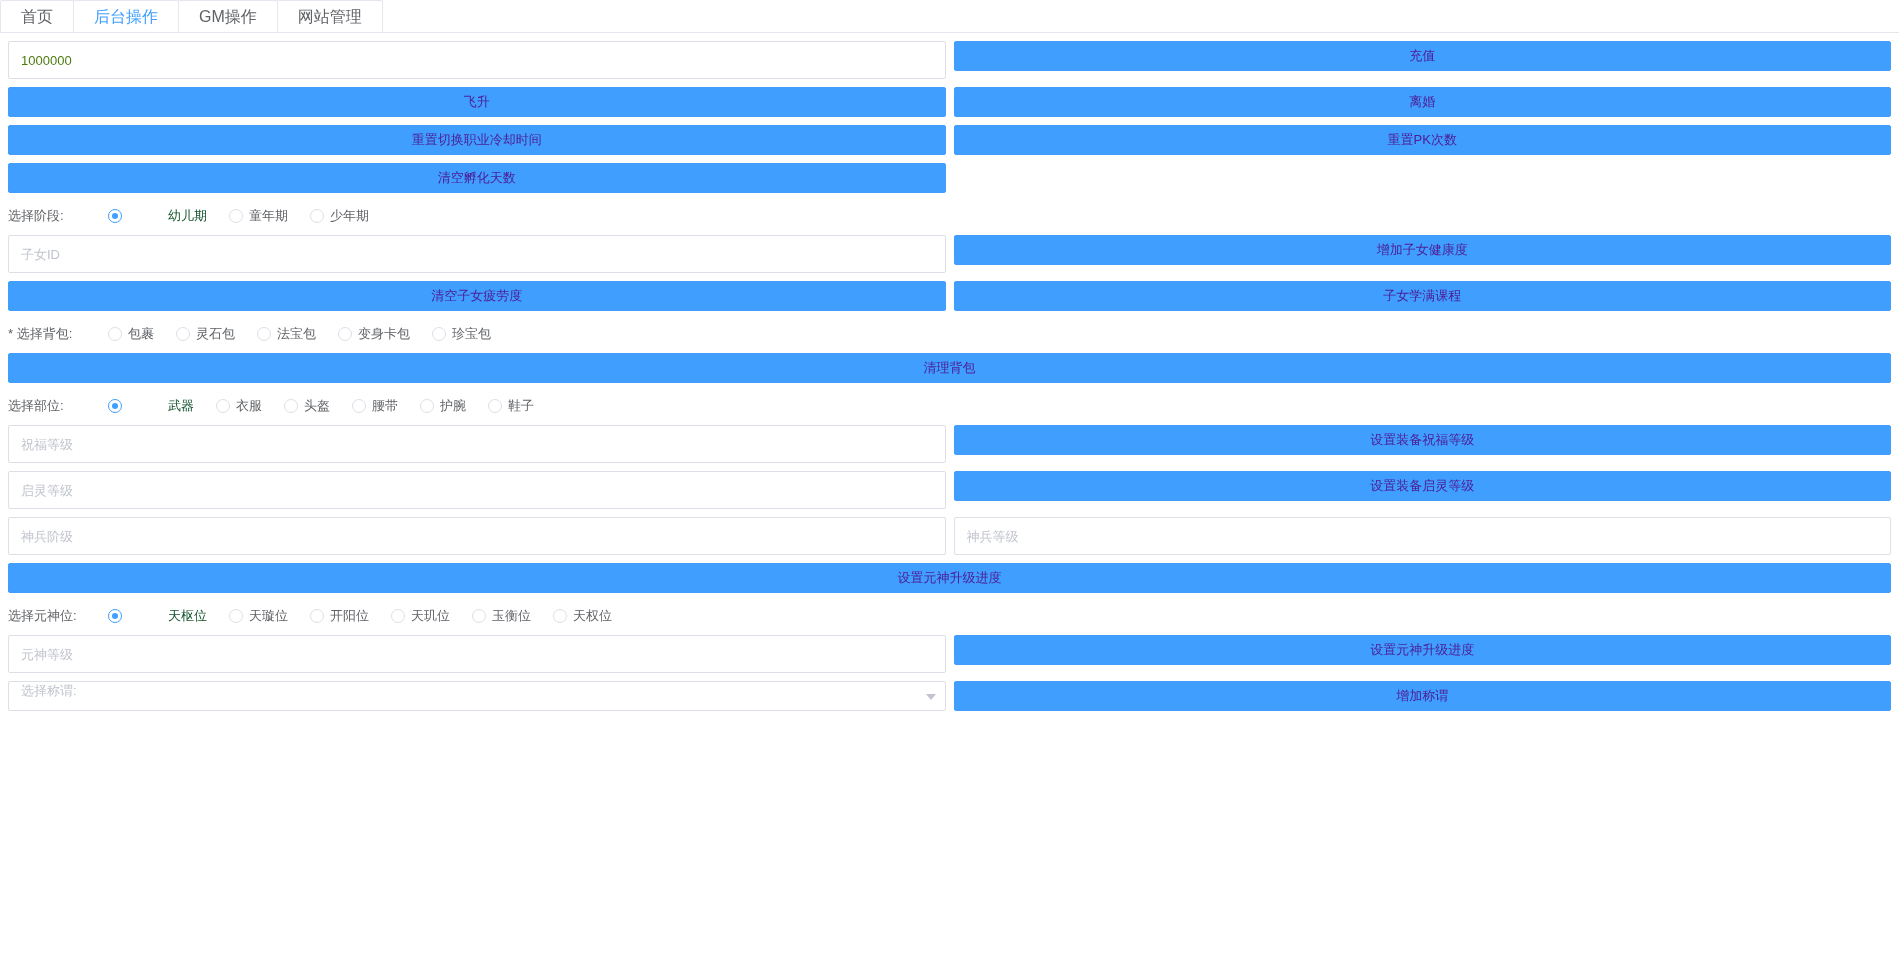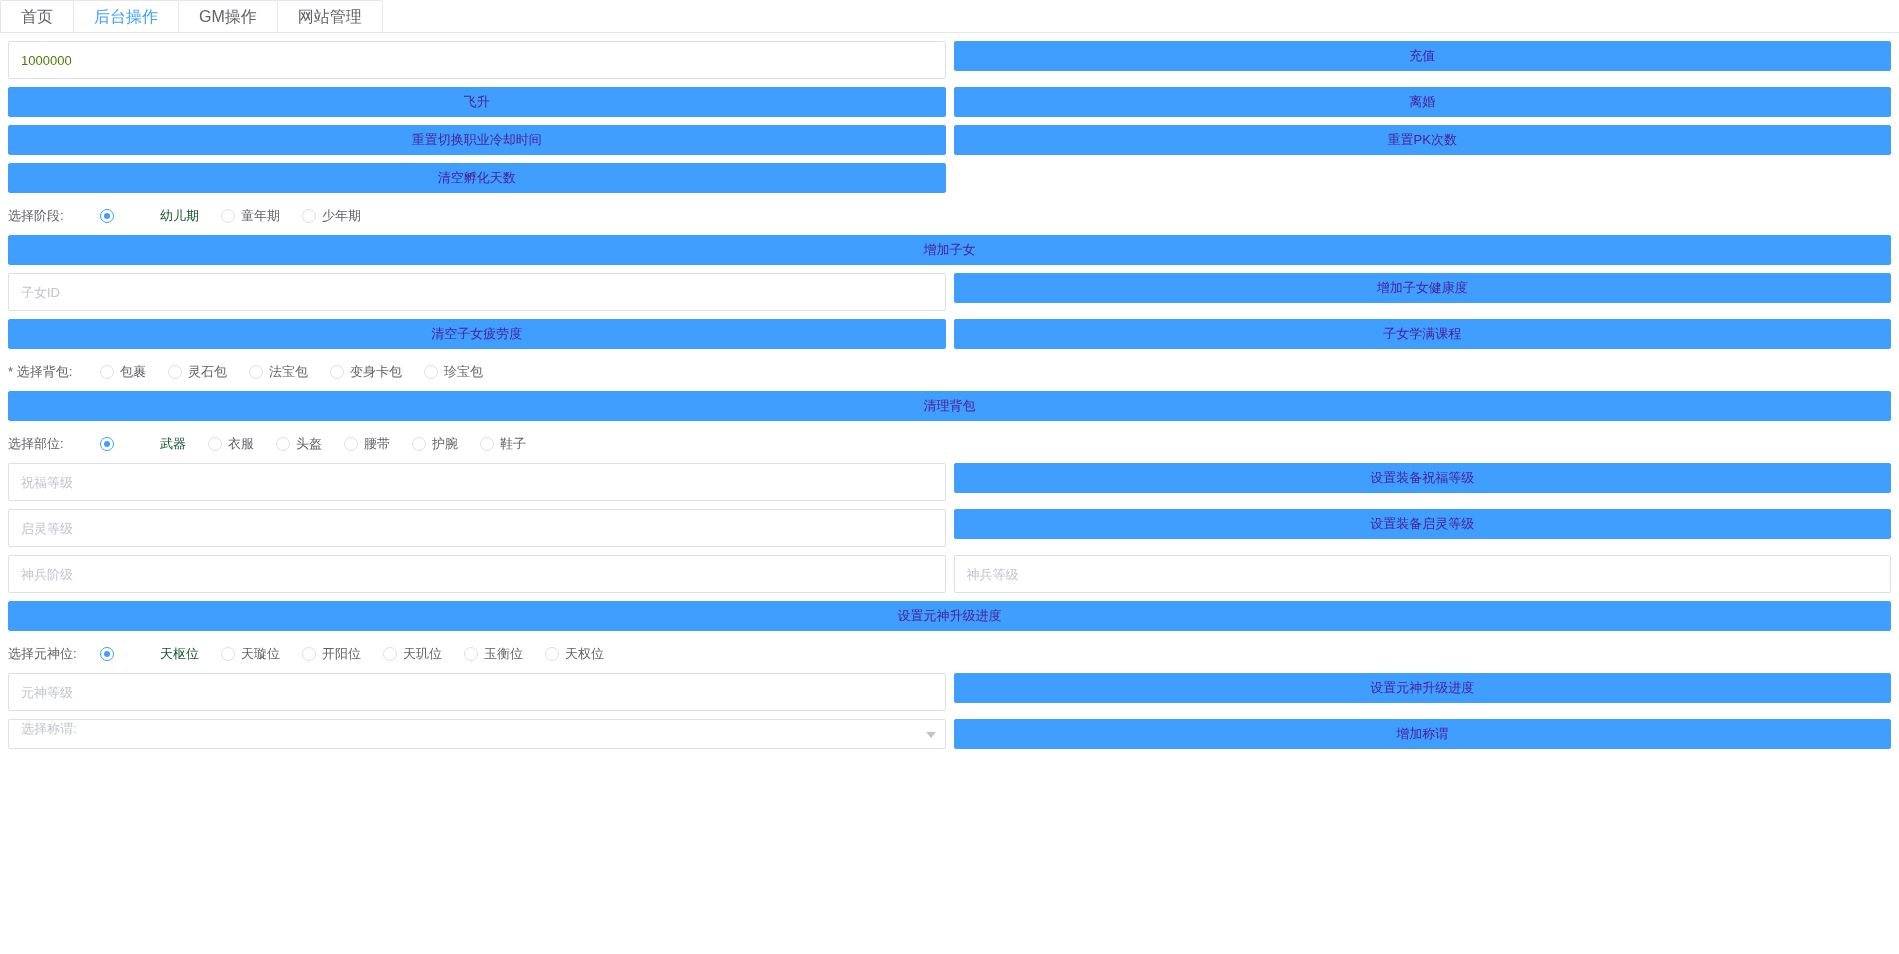--- a/index.html
+++ b/index.html
@@ -11,21 +11,21 @@
 .content { padding: 8px; }
 .row { display: flex; gap: 8px; margin-bottom: 8px; }
 .half { flex: 1 1 50%; }
 .full { flex: 1 1 100%; }
 .btn { display: block; width: 100%; background: #409eff; color: #4c1d95; border: 1px solid #409eff; border-radius: 2px; height: 30px; line-height: 28px; font-size: 13px; text-align: center; cursor: pointer; }
 .input { display: block; width: 100%; height: 38px; padding: 0 12px; border: 1px solid #dcdfe6; border-radius: 2px; font-size: 13px; color: #4d7c0f; }
 .input::placeholder { color: #c0c4cc; }
 .select { display: block; width: 100%; height: 30px; padding: 0 28px 0 12px; border: 1px solid #dcdfe6; border-radius: 2px; font-size: 13px; color: #c0c4cc; background: #fff; position: relative; cursor: pointer; }
 .select-wrap { position: relative; }
 .select-caret { position: absolute; right: 10px; top: 50%; transform: translateY(-35%); width: 0; height: 0; border-left: 5px solid transparent; border-right: 5px solid transparent; border-top: 6px solid #c0c4cc; }
-.field-row { display: flex; align-items: flex-end; padding: 6px 0 10px 0; gap: 22px; }
+.field-row { display: flex; align-items: flex-end; padding: 6px 0 10px 0; gap: 30px; }
 .field-label { font-size: 13px; color: #606266; min-width: 70px; }
 .required::before { content: "* "; color: #606266; }
 .radio-group { display: flex; align-items: center; gap: 22px; }
 .radio { display: inline-flex; align-items: center; gap: 6px; cursor: pointer; font-size: 13px; color: #606266; }
 .radio .circle { width: 14px; height: 14px; border: 1px solid #dcdfe6; border-radius: 50%; display: inline-block; position: relative; }
 .radio.selected .circle { border-color: #409eff; }
 .radio.selected .circle::after { content: ""; position: absolute; width: 6px; height: 6px; background: #409eff; border-radius: 50%; left: 3px; top: 3px; }
 .radio.selected .rl { color: #14532d; margin-left: 40px; }
 </style>
 </head>
@@ -85,25 +85,20 @@
           <span class="circle"></span>
           <span class="rl">童年期</span>
         </label>
       <label class="radio">
           <span class="circle"></span>
           <span class="rl">少年期</span>
         </label>
     </div>
   </div>
 
-  <div class="row">
-    <div class="full">
-        <button class="btn">增加子女</button>
-      </div>
-  </div>
 
   <div class="row">
     <div class="half">
         <input class="input" placeholder="子女ID" style="">
       </div>
     <div class="half">
         <button class="btn">增加子女健康度</button>
       </div>
   </div>
 

